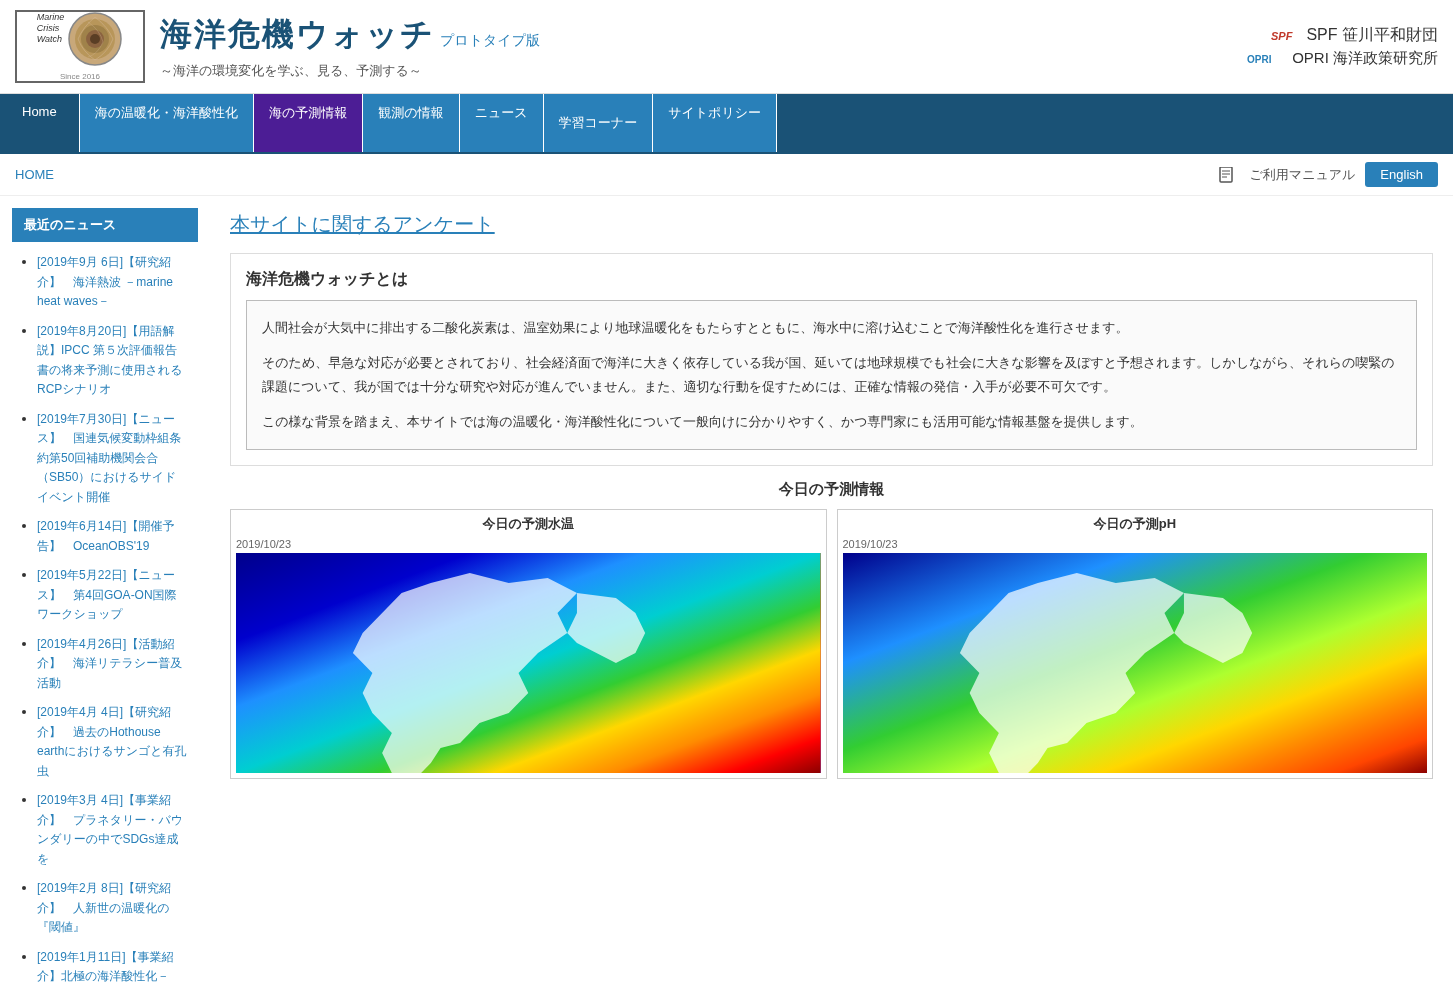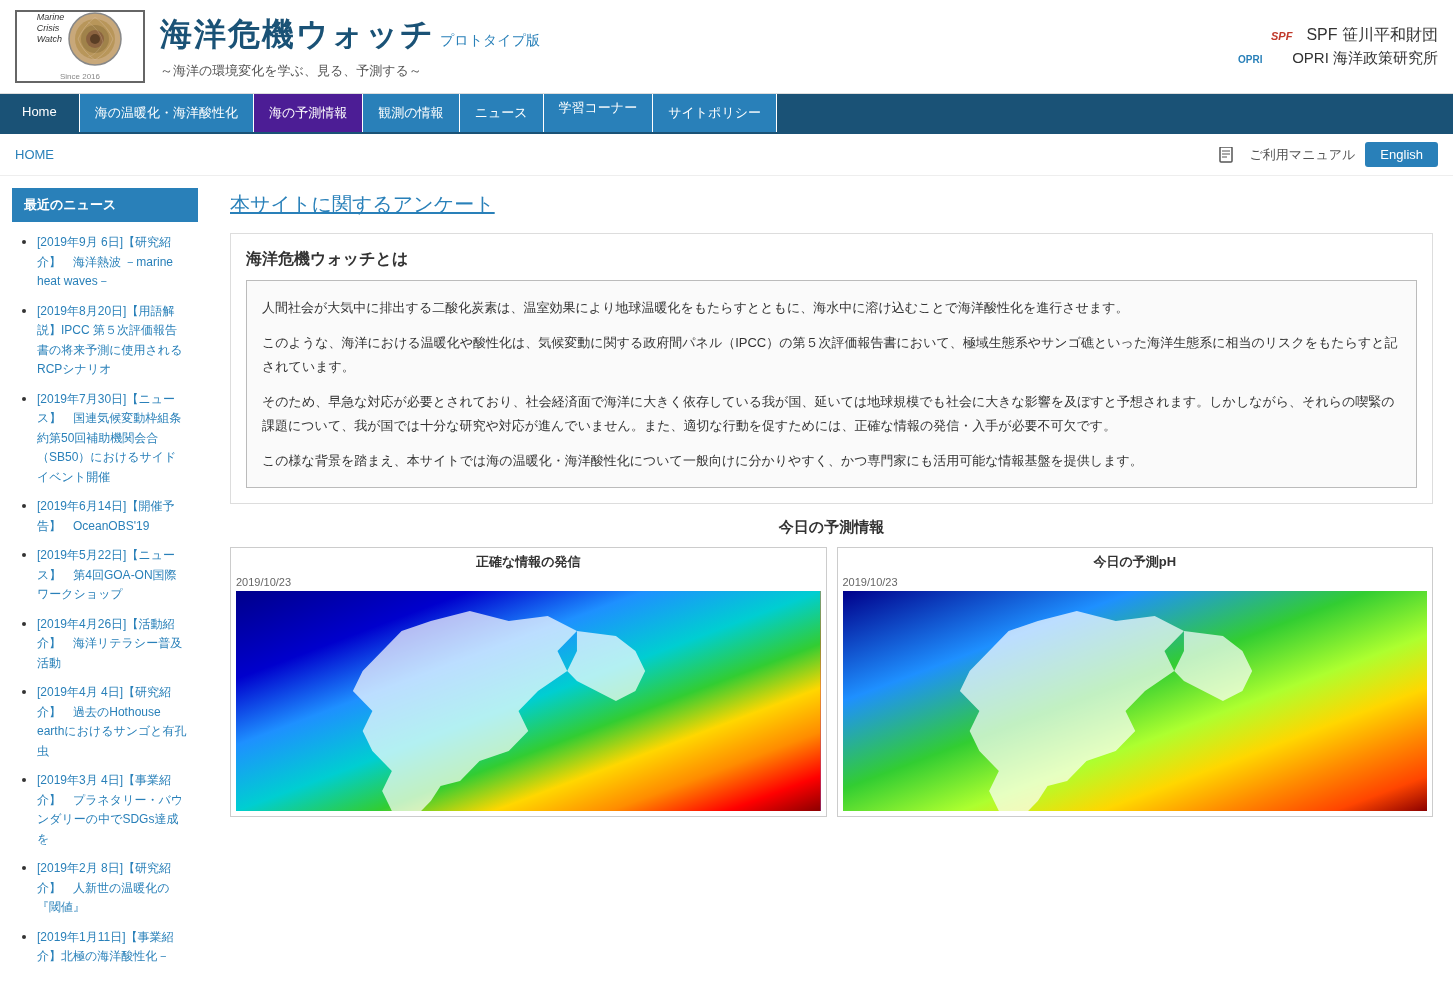--- a/index.html
+++ b/index.html
@@ -8,31 +8,31 @@
     
     #header { display: flex; align-items: center; padding: 10px 15px; border-bottom: 1px solid #ddd; }
     #logo-area { display: flex; align-items: center; gap: 15px; }
     #logo-box { width: 130px; height: 73px; border: 2px solid #666; display: flex; flex-direction: column; align-items: center; justify-content: flex-end; padding: 5px; position: relative; }
     #site-title-area { display: flex; flex-direction: column; }
     #site-title-main { font-size: 32px; color: #1a5276; font-weight: bold; letter-spacing: 2px; }
     #site-title-proto { font-size: 14px; color: #2980b9; margin-left: 5px; }
     #site-subtitle { font-size: 13px; color: #555; margin-top: 5px; }
     #header-right { margin-left: auto; display: flex; flex-direction: column; align-items: flex-end; gap: 3px; }
     #spf-logo { display: flex; align-items: center; }
-    #opri-logo { display: flex; align-items: center; gap: 14px; }
+    #opri-logo { display: flex; align-items: center; gap: 5px; }
 
     
     #nav { display: flex; background: #fff; border-bottom: 2px solid #1a5276; }
     .nav-items-wrapper { display: flex; width: 100%; }
     #nav-home { background: #1a5276; color: #fff; padding: 10px 22px; font-size: 13px; cursor: pointer; }
     #nav-ocean-warming { background: #2980b9; color: #fff; padding: 10px 15px; font-size: 13px; cursor: pointer; border-left: 1px solid #fff; }
     #nav-forecast { background: #4c1d95; color: #fff; padding: 10px 15px; font-size: 13px; cursor: pointer; border-left: 1px solid #fff; }
     #nav-observation { background: #2980b9; color: #fff; padding: 10px 15px; font-size: 13px; cursor: pointer; border-left: 1px solid #fff; }
     #nav-news { background: #2980b9; color: #fff; padding: 10px 15px; font-size: 13px; cursor: pointer; border-left: 1px solid #fff; }
-    #nav-learning { background: #2980b9; color: #fff; padding: 5px 15px; font-size: 13px; cursor: pointer; border-left: 1px solid #fff; }
+    #nav-learning { background: #2980b9; color: #fff; padding: 20px 15px; font-size: 13px; cursor: pointer; border-left: 1px solid #fff; }
     #nav-policy { background: #2980b9; color: #fff; padding: 10px 15px; font-size: 13px; cursor: pointer; border-left: 1px solid #fff; }
     #nav-extra { background: #1a5276; color: #fff; padding: 10px 30px; font-size: 13px; cursor: pointer; margin-left: auto; border-left: 1px solid #fff; }
 
     
     #breadcrumb-bar { display: flex; align-items: center; padding: 8px 15px; background: #fff; border-bottom: 1px solid #eee; }
     #breadcrumb-home { color: #2980b9; font-size: 13px; cursor: pointer; }
     #header-actions { margin-left: auto; display: flex; align-items: center; gap: 10px; }
     #manual-link { display: flex; align-items: center; gap: 17px; color: #555; font-size: 13px; cursor: pointer; }
     #english-btn { background: #2980b9; color: #fff; padding: 5px 15px; border: none; border-radius: 3px; font-size: 13px; cursor: pointer; }
 
@@ -164,31 +164,30 @@
       </ul>
   </div>
 
   <div id="content">
     <a id="survey-link">本サイトに関するアンケート</a>
 
     <div id="about-box">
       <div id="about-title">海洋危機ウォッチとは</div>
       <div id="about-content">
         <p>人間社会が大気中に排出する二酸化炭素は、温室効果により地球温暖化をもたらすとともに、海水中に溶け込むことで海洋酸性化を進行させます。</p>
-        <p>このような、海洋における温暖化や酸性化は、気候変動に関する政府間パネル（IPCC）の第５次評価報告書において、極域生態系やサンゴ礁といった海洋生態系に相当のリスクをもたらすと記されています。</p>
         <p>そのため、早急な対応が必要とされており、社会経済面で海洋に大きく依存している我が国、延いては地球規模でも社会に大きな影響を及ぼすと予想されます。しかしながら、それらの喫緊の課題について、我が国では十分な研究や対応が進んでいません。また、適切な行動を促すためには、正確な情報の発信・入手が必要不可欠です。</p>
         <p>この様な背景を踏まえ、本サイトでは海の温暖化・海洋酸性化について一般向けに分かりやすく、かつ専門家にも活用可能な情報基盤を提供します。</p>
       </div>
     </div>
 
     <div id="forecast-section">
       <div id="forecast-title">今日の予測情報</div>
       <div id="forecast-maps">
         <div class="forecast-map">
-          <div class="forecast-map-title">正確な情報の発信</div>
+          <div class="forecast-map-title">今日の予測水温</div>
           <div class="forecast-map-date">2019/10/23</div>
           <div class="map-placeholder">
             <svg width="100%" height="100%" viewBox="0 0 300 220" preserveAspectRatio="none">
               <defs>
                 <linearGradient id="tempGrad" x1="0%" y1="0%" x2="100%" y2="100%">
                   <stop offset="0%" style="stop-color:#00008b"></stop>
                   <stop offset="20%" style="stop-color:#0000cd"></stop>
                   <stop offset="35%" style="stop-color:#1e90ff"></stop>
                   <stop offset="50%" style="stop-color:#00ced1"></stop>
                   <stop offset="62%" style="stop-color:#32cd32"></stop>

